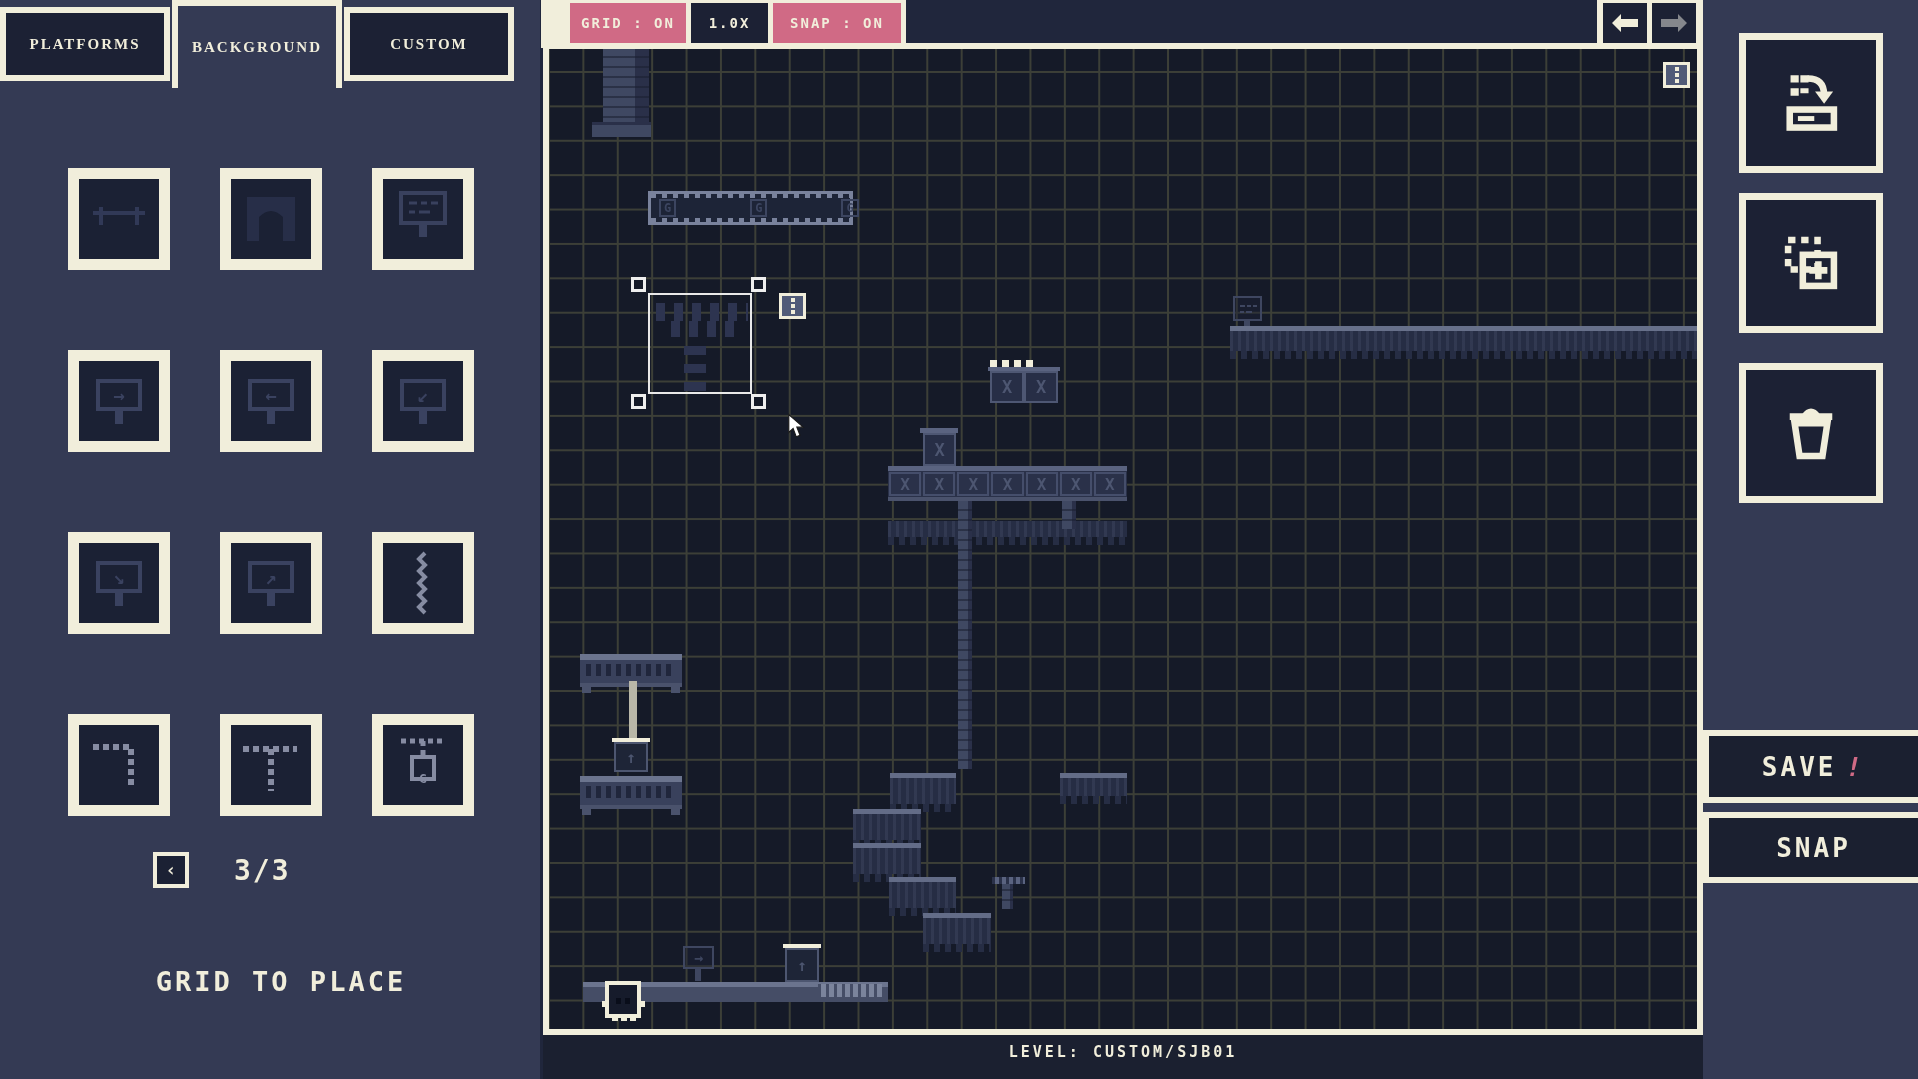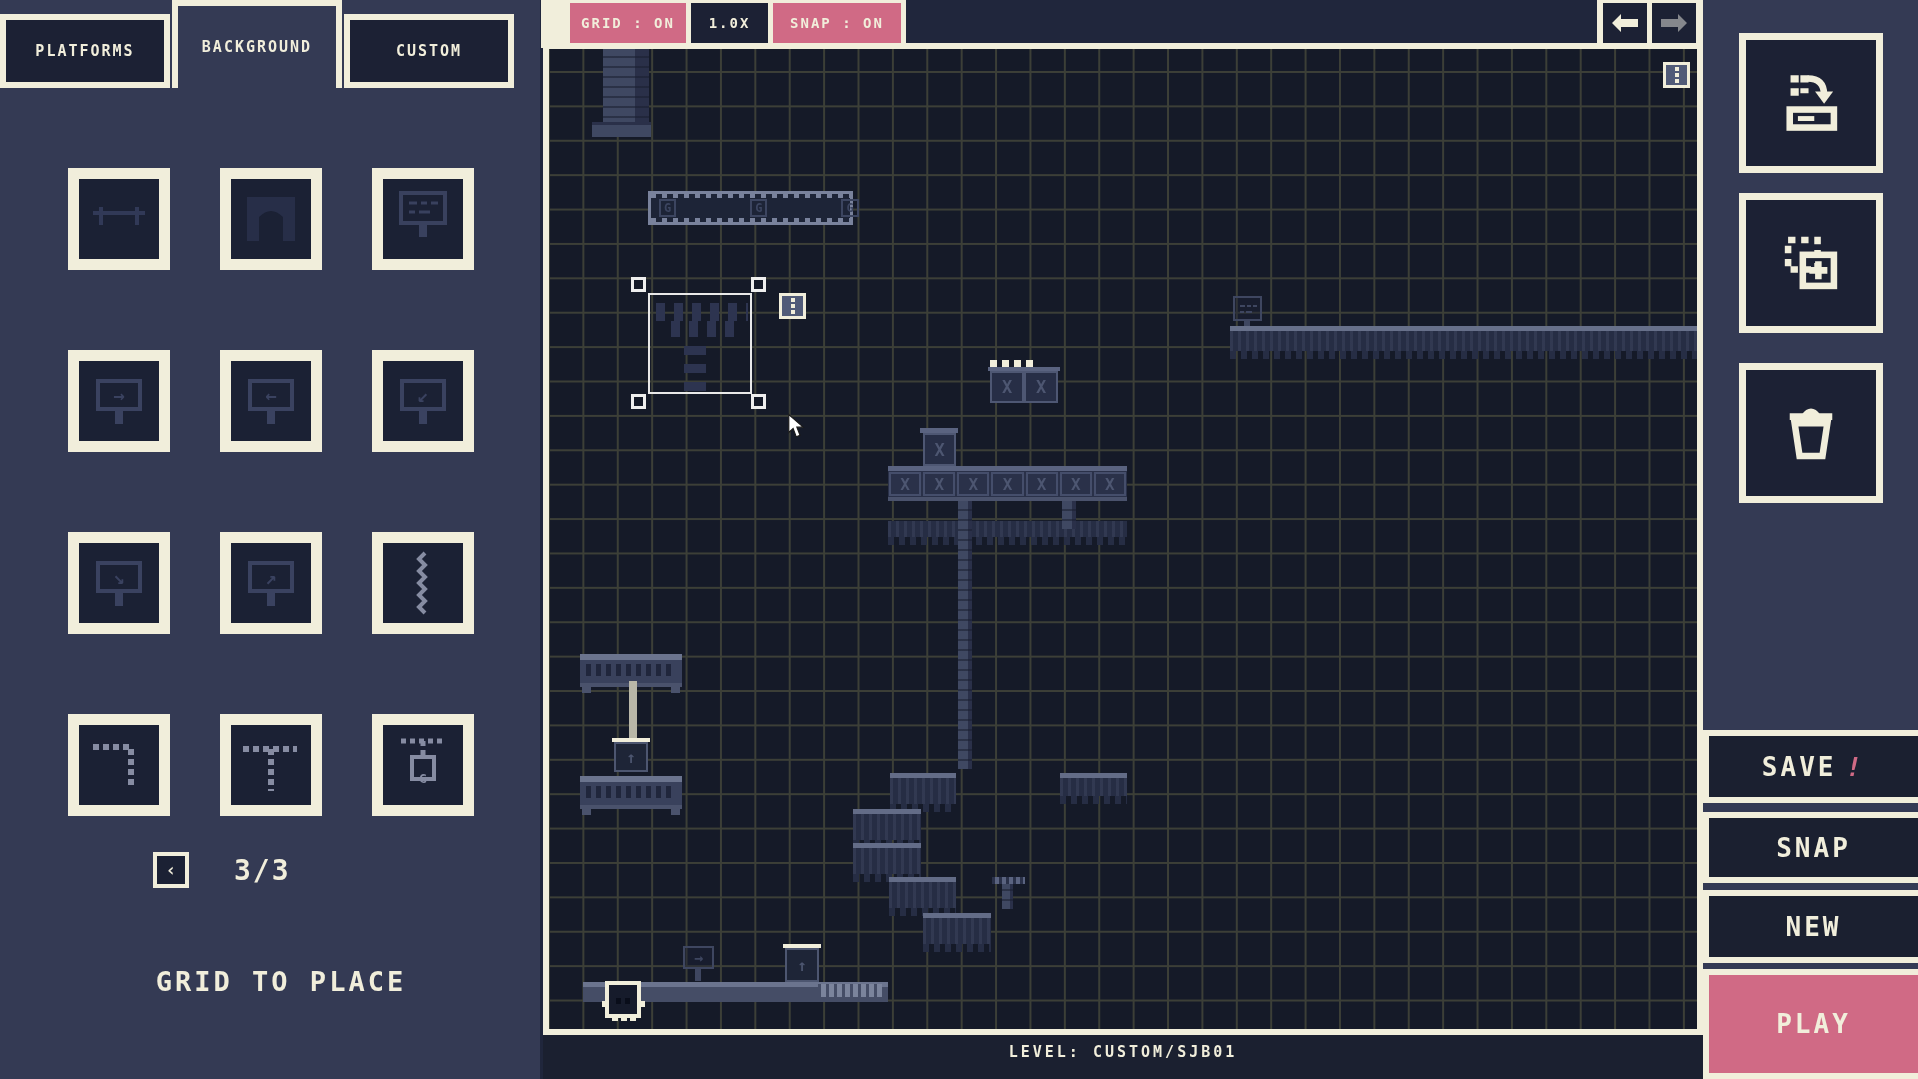--- a/index.html
+++ b/index.html
@@ -2,21 +2,21 @@
 <html><head>
 <meta charset="utf-8">
 <style>
   * { margin:0; padding:0; box-sizing:border-box; }
   html,body { width:1918px; height:1079px; overflow:hidden; background:#343a54;
     font-family:"DejaVu Sans Mono","Liberation Mono",monospace; }
   .app { position:relative; width:1918px; height:1079px; background:#343a54; }
 
   
   .left-panel { position:absolute; left:0; top:0; width:540px; height:1079px; background:#343a54; }
-  .tabs { position:absolute; left:0; top:0; width:540px; height:88px; display:flex; align-items:flex-end; }
+  .tabs { position:absolute; left:0; top:0; width:540px; height:88px; display:flex; align-items:center;font-family:Liberation Serif, serif; }
   .tab { width:170px; height:74px; margin-right:2px; background:#1c2134; border:6px solid #f1eedb;
     color:#f1eedb; font-weight:bold; font-size:15px; letter-spacing:2px; cursor:pointer;
     font-family:inherit; display:flex; align-items:center; justify-content:center; }
   .tab.active { height:88px; background:#343a54; border-bottom:none; }
   .tile-grid { position:absolute; left:68px; top:168px; display:grid;
     grid-template-columns:102px 102px 102px; grid-auto-rows:102px; column-gap:50px; row-gap:80px; }
   .tile { background:#1b2134; border:11px solid #f1eedb; position:relative; cursor:grab;
     display:flex; flex-direction:column; align-items:center; justify-content:center; }
   .tile svg { display:block; }
   .mini-sign { width:46px; height:32px; border:4px solid #3a4260; display:flex; align-items:center; justify-content:center; }
@@ -391,16 +391,14 @@
         <path d="M18 12 Q22 6 26 12" stroke="#f1eedb" stroke-width="4" fill="none"></path>
         <path d="M12 16 L15 36 H29 L32 16 Z" fill="none" stroke="#f1eedb" stroke-width="4"></path>
       </svg>
     </button>
 
     <button class="fbtn" style="top:730px; height:73px;">
       <span>SAVE</span>
         <span class="alert">!</span>
     </button>
     <button class="fbtn" style="top:812px; height:71px;">SNAP</button>
-    <button class="fbtn" style="top:890px; height:73px;">NEW</button>
-    <button class="fbtn play" style="top:969px; height:110px;">PLAY</button>
   </aside>
 </div>
 
 </body></html>

